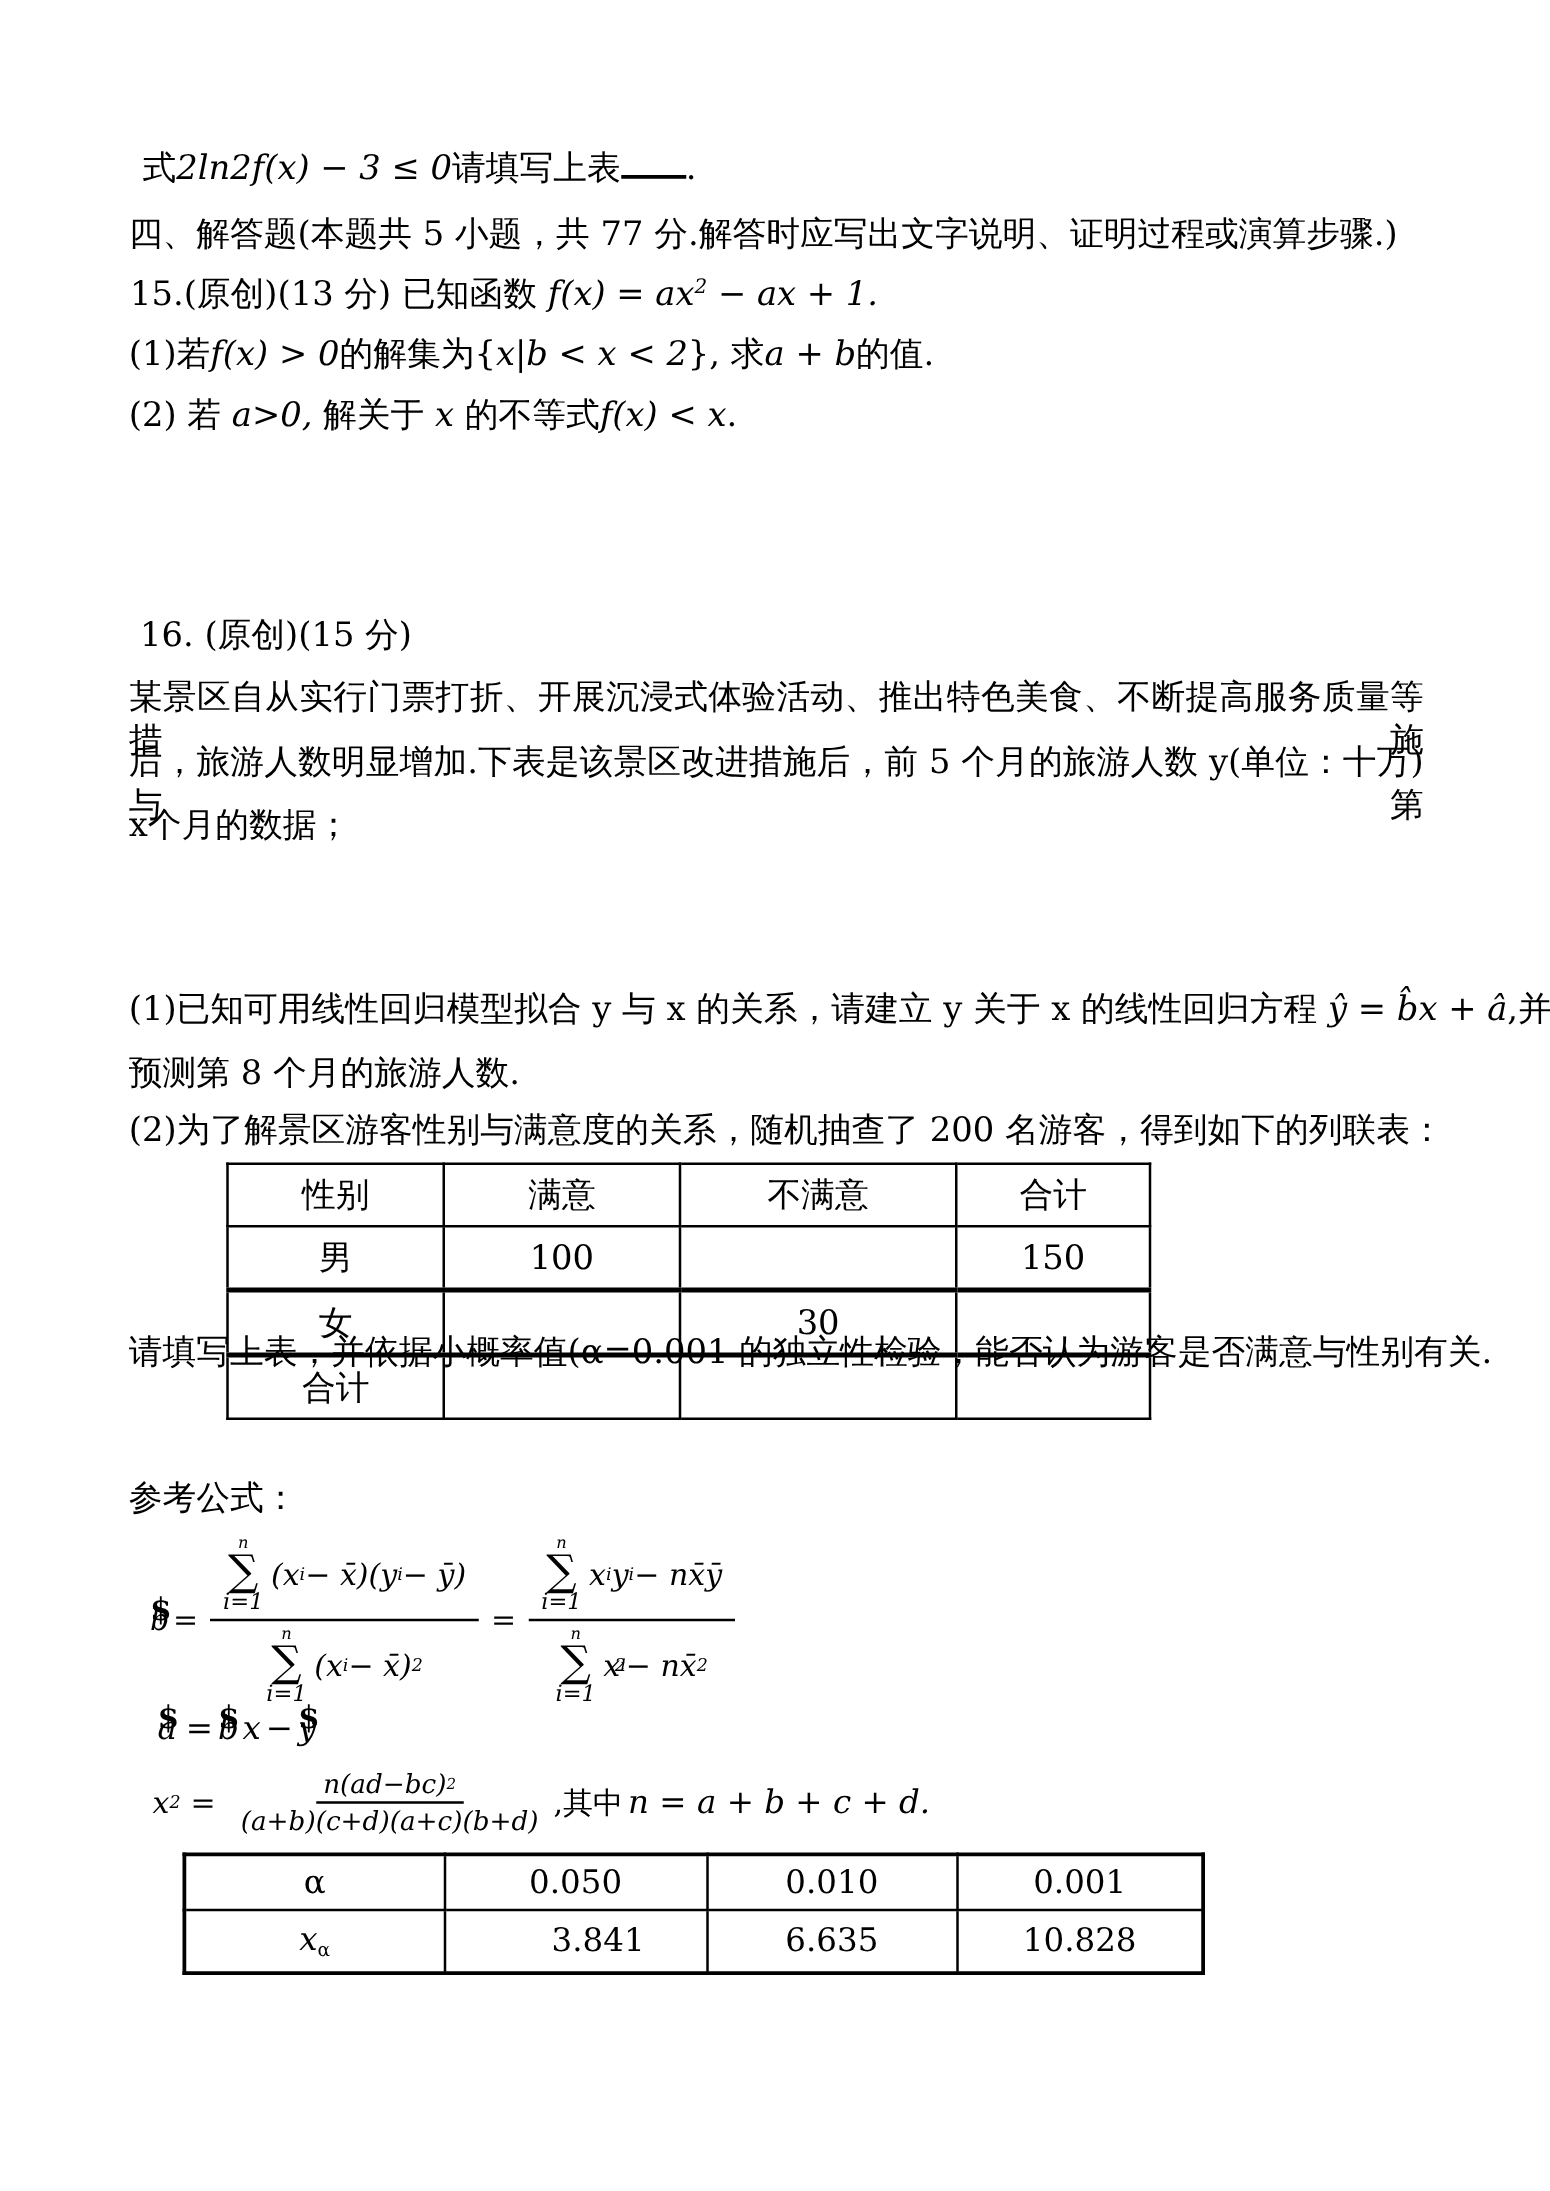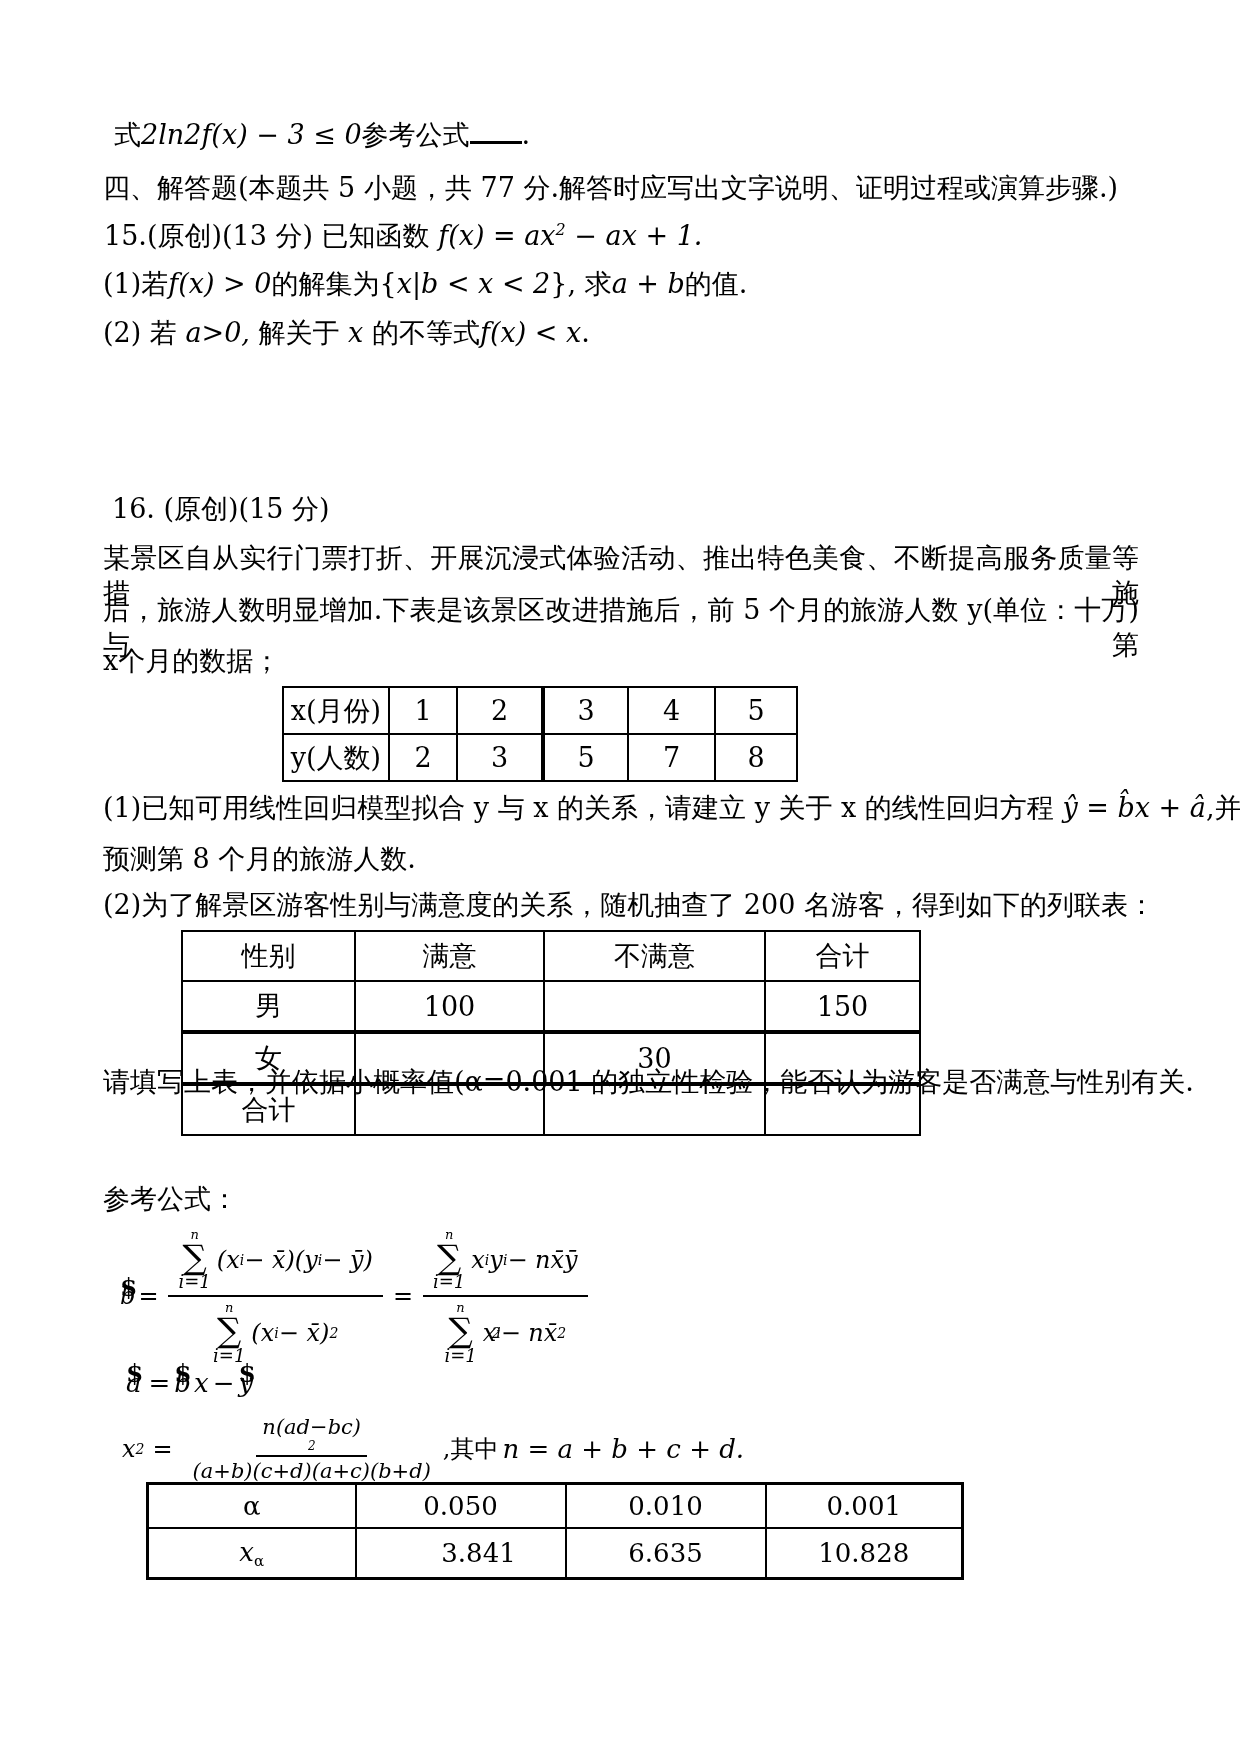--- a/index.html
+++ b/index.html
@@ -35,30 +35,30 @@
   .sum .lb{font-size:18px;font-style:italic;}
   .mt{font-style:italic;white-space:nowrap;}
   .fsub{font-size:14px;font-style:italic;vertical-align:-6px;}
   .fsup{font-size:14px;font-style:italic;vertical-align:10px;}
   .tight{margin-left:-9px;}
   .ovwrap{position:relative;display:inline-block;font-style:italic;margin-right:3px;}
   .ovwrap .ov{position:absolute;left:0px;top:-9px;font-style:normal;font-weight:bold;font-size:25px;}
   .f2{font-size:26px;}
   .f2 .gap{margin:0 4px;}
   .chifrac{font-size:21px;margin:0 6px;}
-  .chifrac .num{padding:0 6px 2px 6px;flex-direction:column;}
+  .chifrac .num{padding:0 6px 2px 6px;}
   .chifrac .den{padding:2px 6px 0 6px;}
 </style>
 </head>
 <body>
 
 <div class="page">
 
   <div class="line" style="top:117px;left:114px;">
-    <span>式</span><span class="m">2ln2f(x) − 3 ≤ 0</span><span>参考公式</span><span class="blank"></span><span>.</span>
+    <span>式</span><span class="m">2ln2f(x) − 3 ≤ 0</span><span>请填写上表</span><span class="blank"></span><span>.</span>
   </div>
 
   <div class="line" style="top:170px;left:103px;">
     <span>四、解答题(本题共 5 小题，共 77 分.解答时应写出文字说明、证明过程或演算步骤.)</span>
   </div>
 
   <div class="line" style="top:218px;left:104px;">
     <span>15.(原创)(13 分) 已知函数 </span><span class="m">f(x) = ax</span><sup class="sup m">2</sup><span class="m"> − ax + 1.</span>
   </div>
 
@@ -79,48 +79,20 @@
   </div>
 
   <div class="line just" style="top:592px;left:103px;">
     <span>后，旅游人数明显增加.下表是该景区改进措施后，前 5 个月的旅游人数 y(单位：十万)与第</span>
   </div>
 
   <div class="line" style="top:643px;left:103px;">
     <span>x个月的数据；</span>
   </div>
 
-  <table class="t1" style="top:686px;left:282px;">
-    <colgroup>
-        <col style="width:106px">
-        <col style="width:68px">
-        <col style="width:86px">
-        <col style="width:85px">
-        <col style="width:87px">
-        <col style="width:82px">
-      </colgroup>
-    <tbody>
-        <tr>
-      <td>x(月份)</td>
-      <td>1</td>
-      <td>2</td>
-      <td>3</td>
-      <td>4</td>
-      <td>5</td>
-    </tr>
-    <tr>
-      <td>y(人数)</td>
-      <td>2</td>
-      <td>3</td>
-      <td>5</td>
-      <td>7</td>
-      <td>8</td>
-    </tr>
-  </tbody>
-    </table>
 
   <div class="line" style="top:790px;left:103px;">
     <span>(1)已知可用线性回归模型拟合 y 与 x 的关系，请建立 y 关于 x 的线性回归方程 </span><span class="m">ŷ = b̂x + â</span><span>,并</span>
   </div>
   <div class="line" style="top:841px;left:103px;">
     <span>预测第 8 个月的旅游人数.</span>
   </div>
 
   <div class="line" style="top:887px;left:103px;">
     <span>(2)为了解景区游客性别与满意度的关系，随机抽查了 200 名游客，得到如下的列联表：</span>

